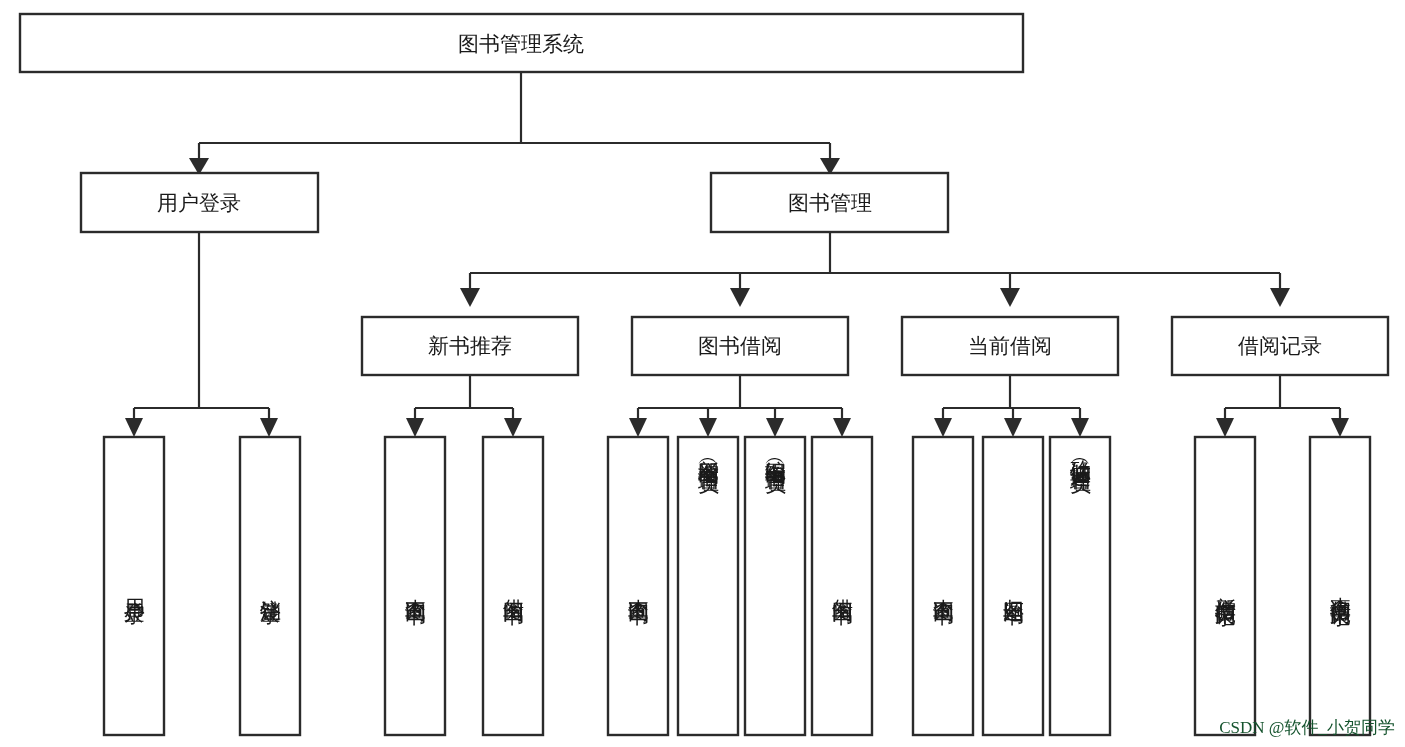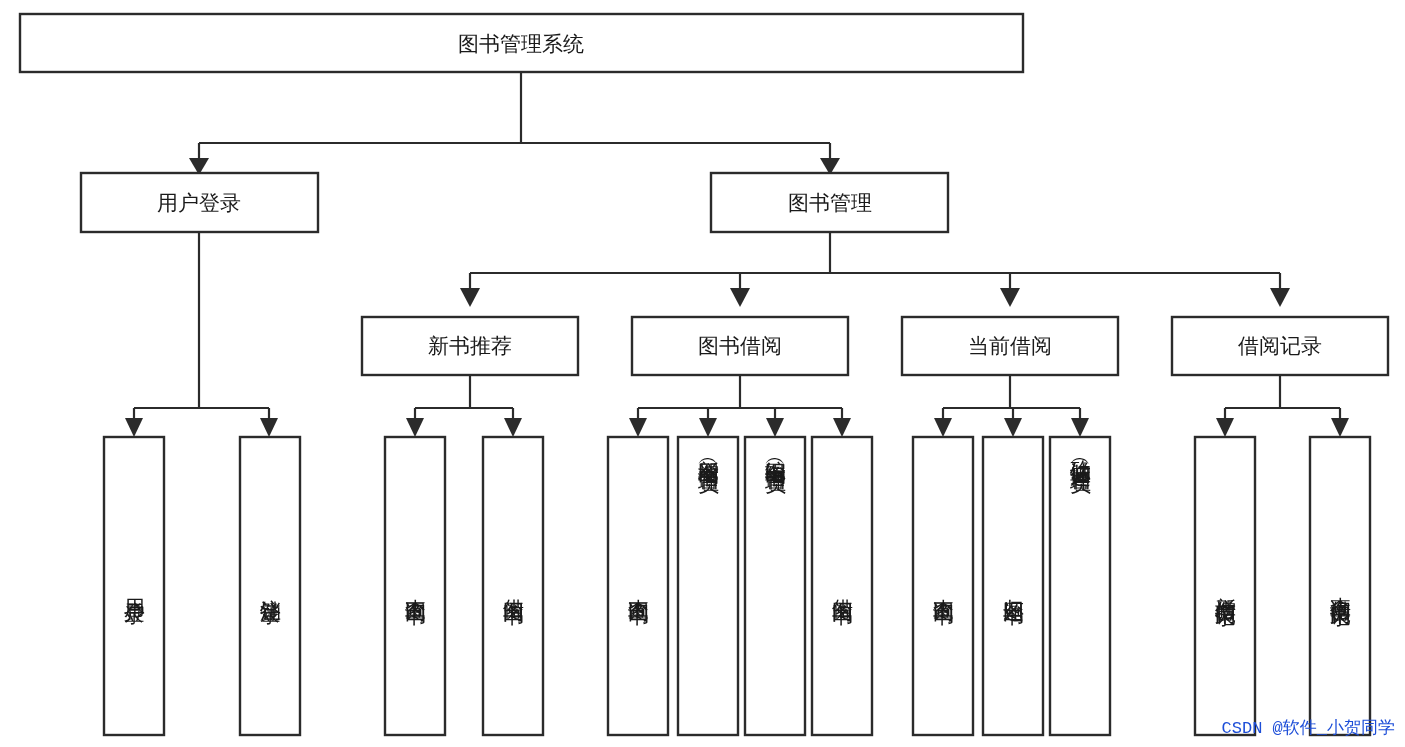--- a/index.html
+++ b/index.html
@@ -63,23 +63,23 @@
     font-size: 21px;
     line-height: 1.18;
     color: #1a1a1a;
     letter-spacing: 2px;
     white-space: nowrap;
   }
   .watermark {
     position: absolute;
     right: 10px;
     bottom: 8px;
-    font-family: Liberation Mono, monospace;
+    font-family: Liberation Serif, serif;
     font-size: 17px;
-    color: #1d4ed8;
+    color: #14532d;
     white-space: nowrap;
   }
 </style>
 </head>
 <body>
 
 <div id="diagram-root">
 
   <svg id="flow" viewBox="0 0 1405 747">
 

